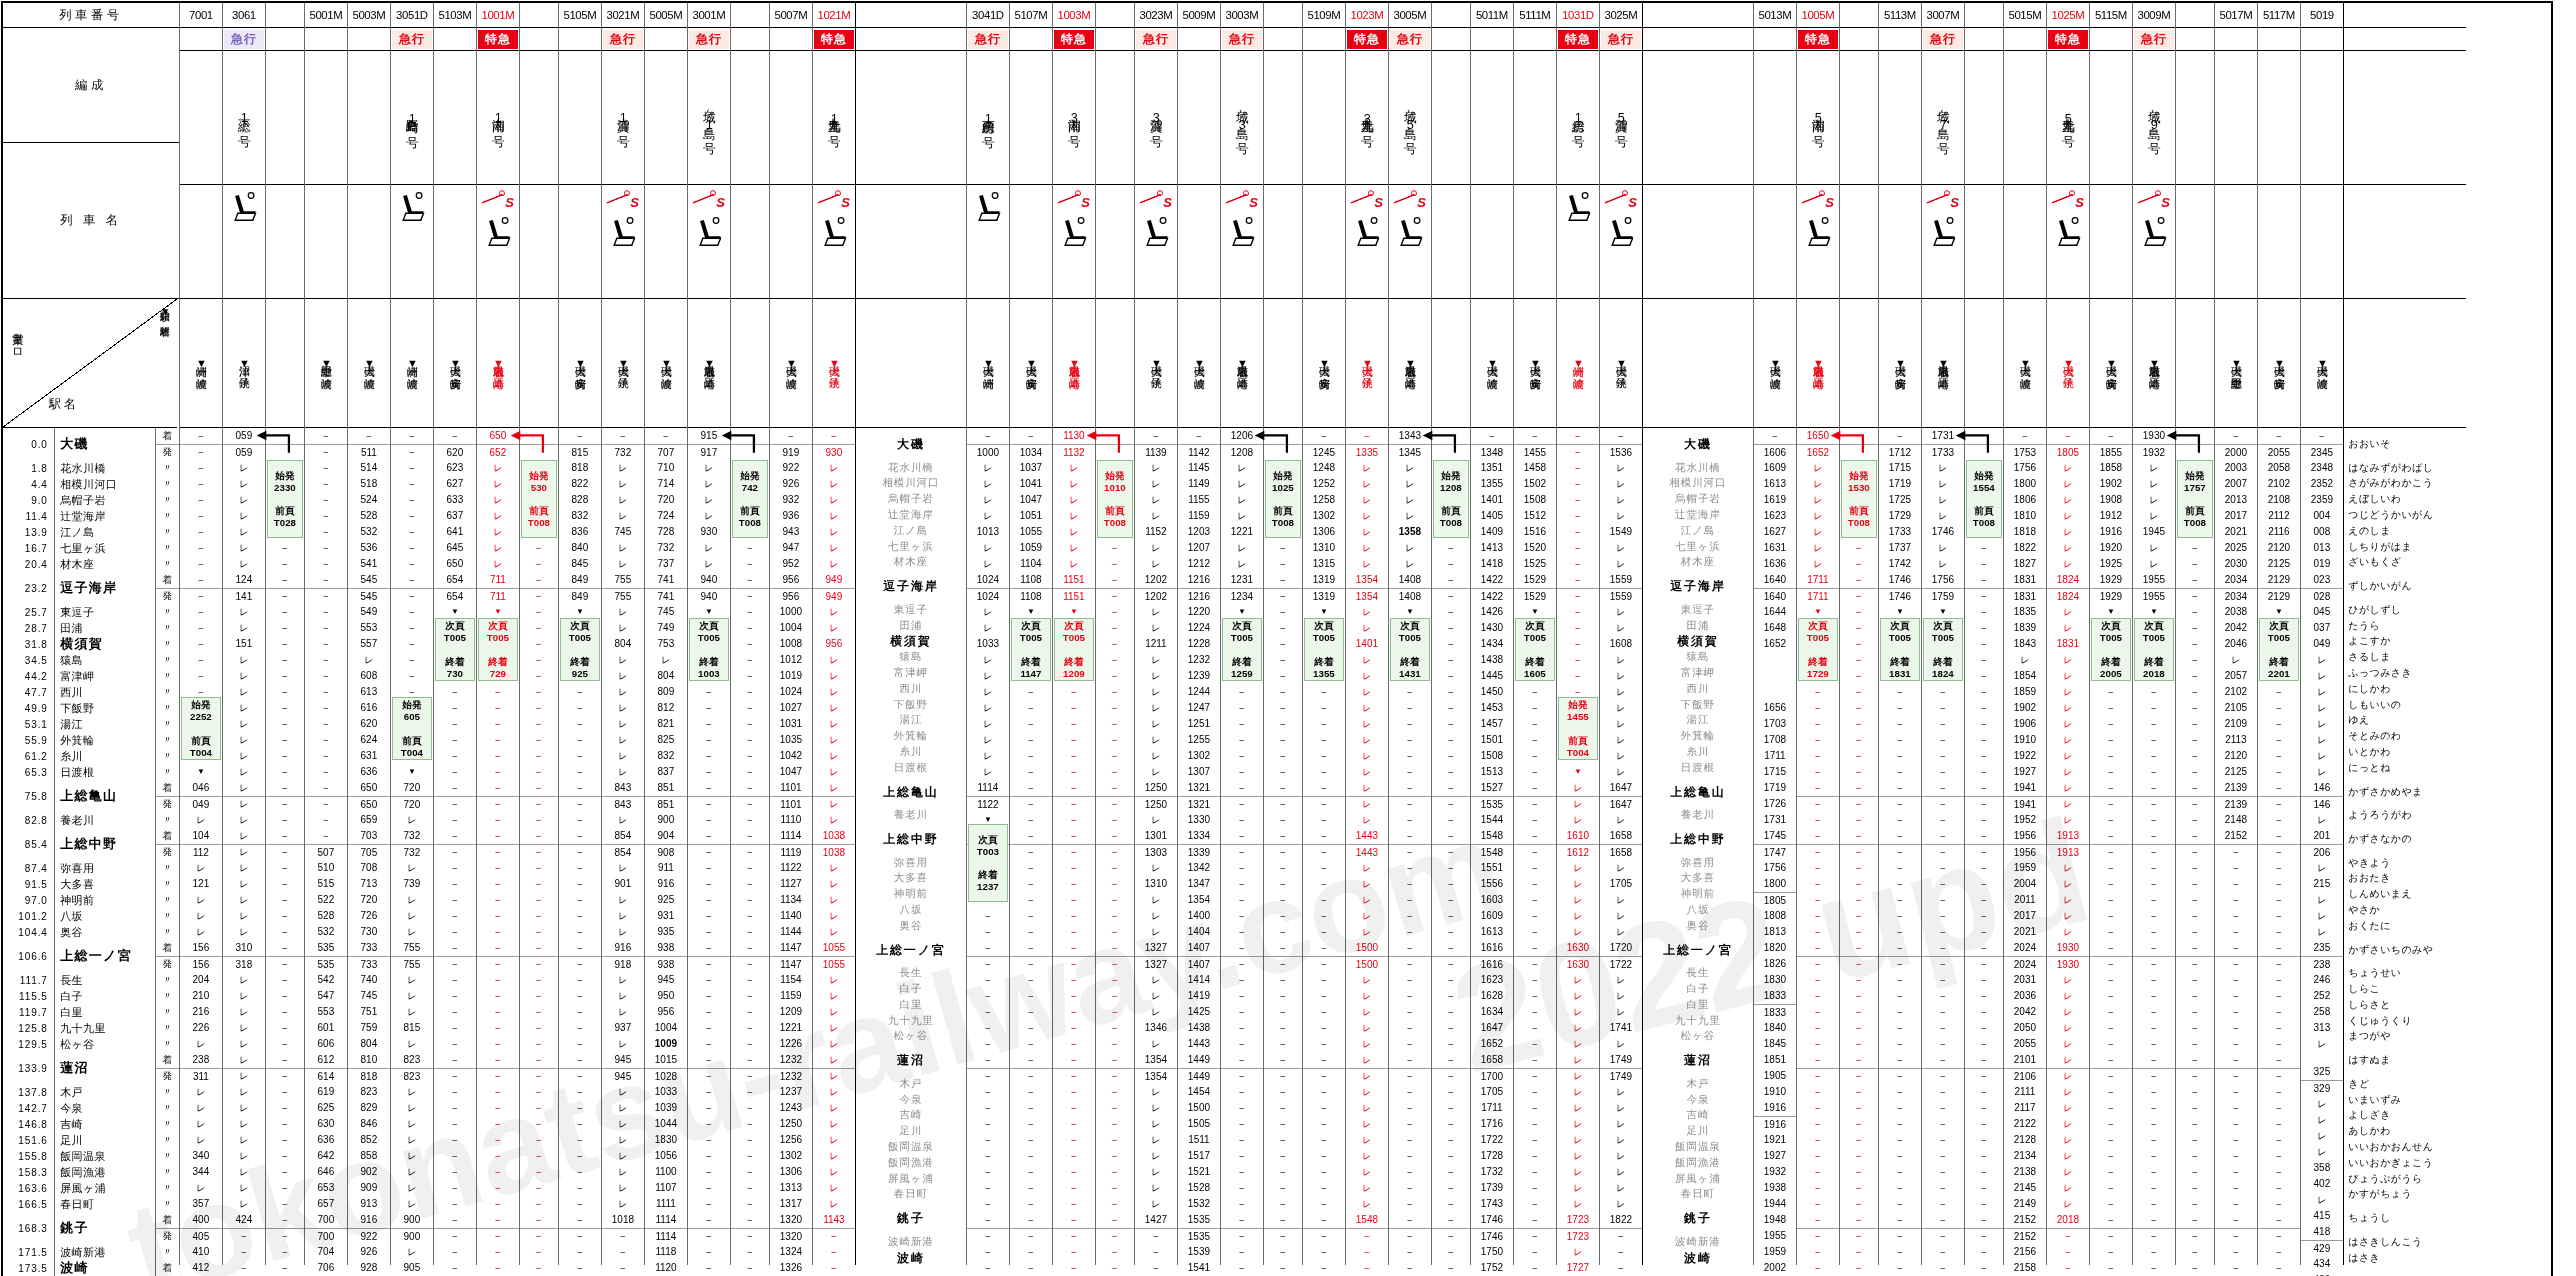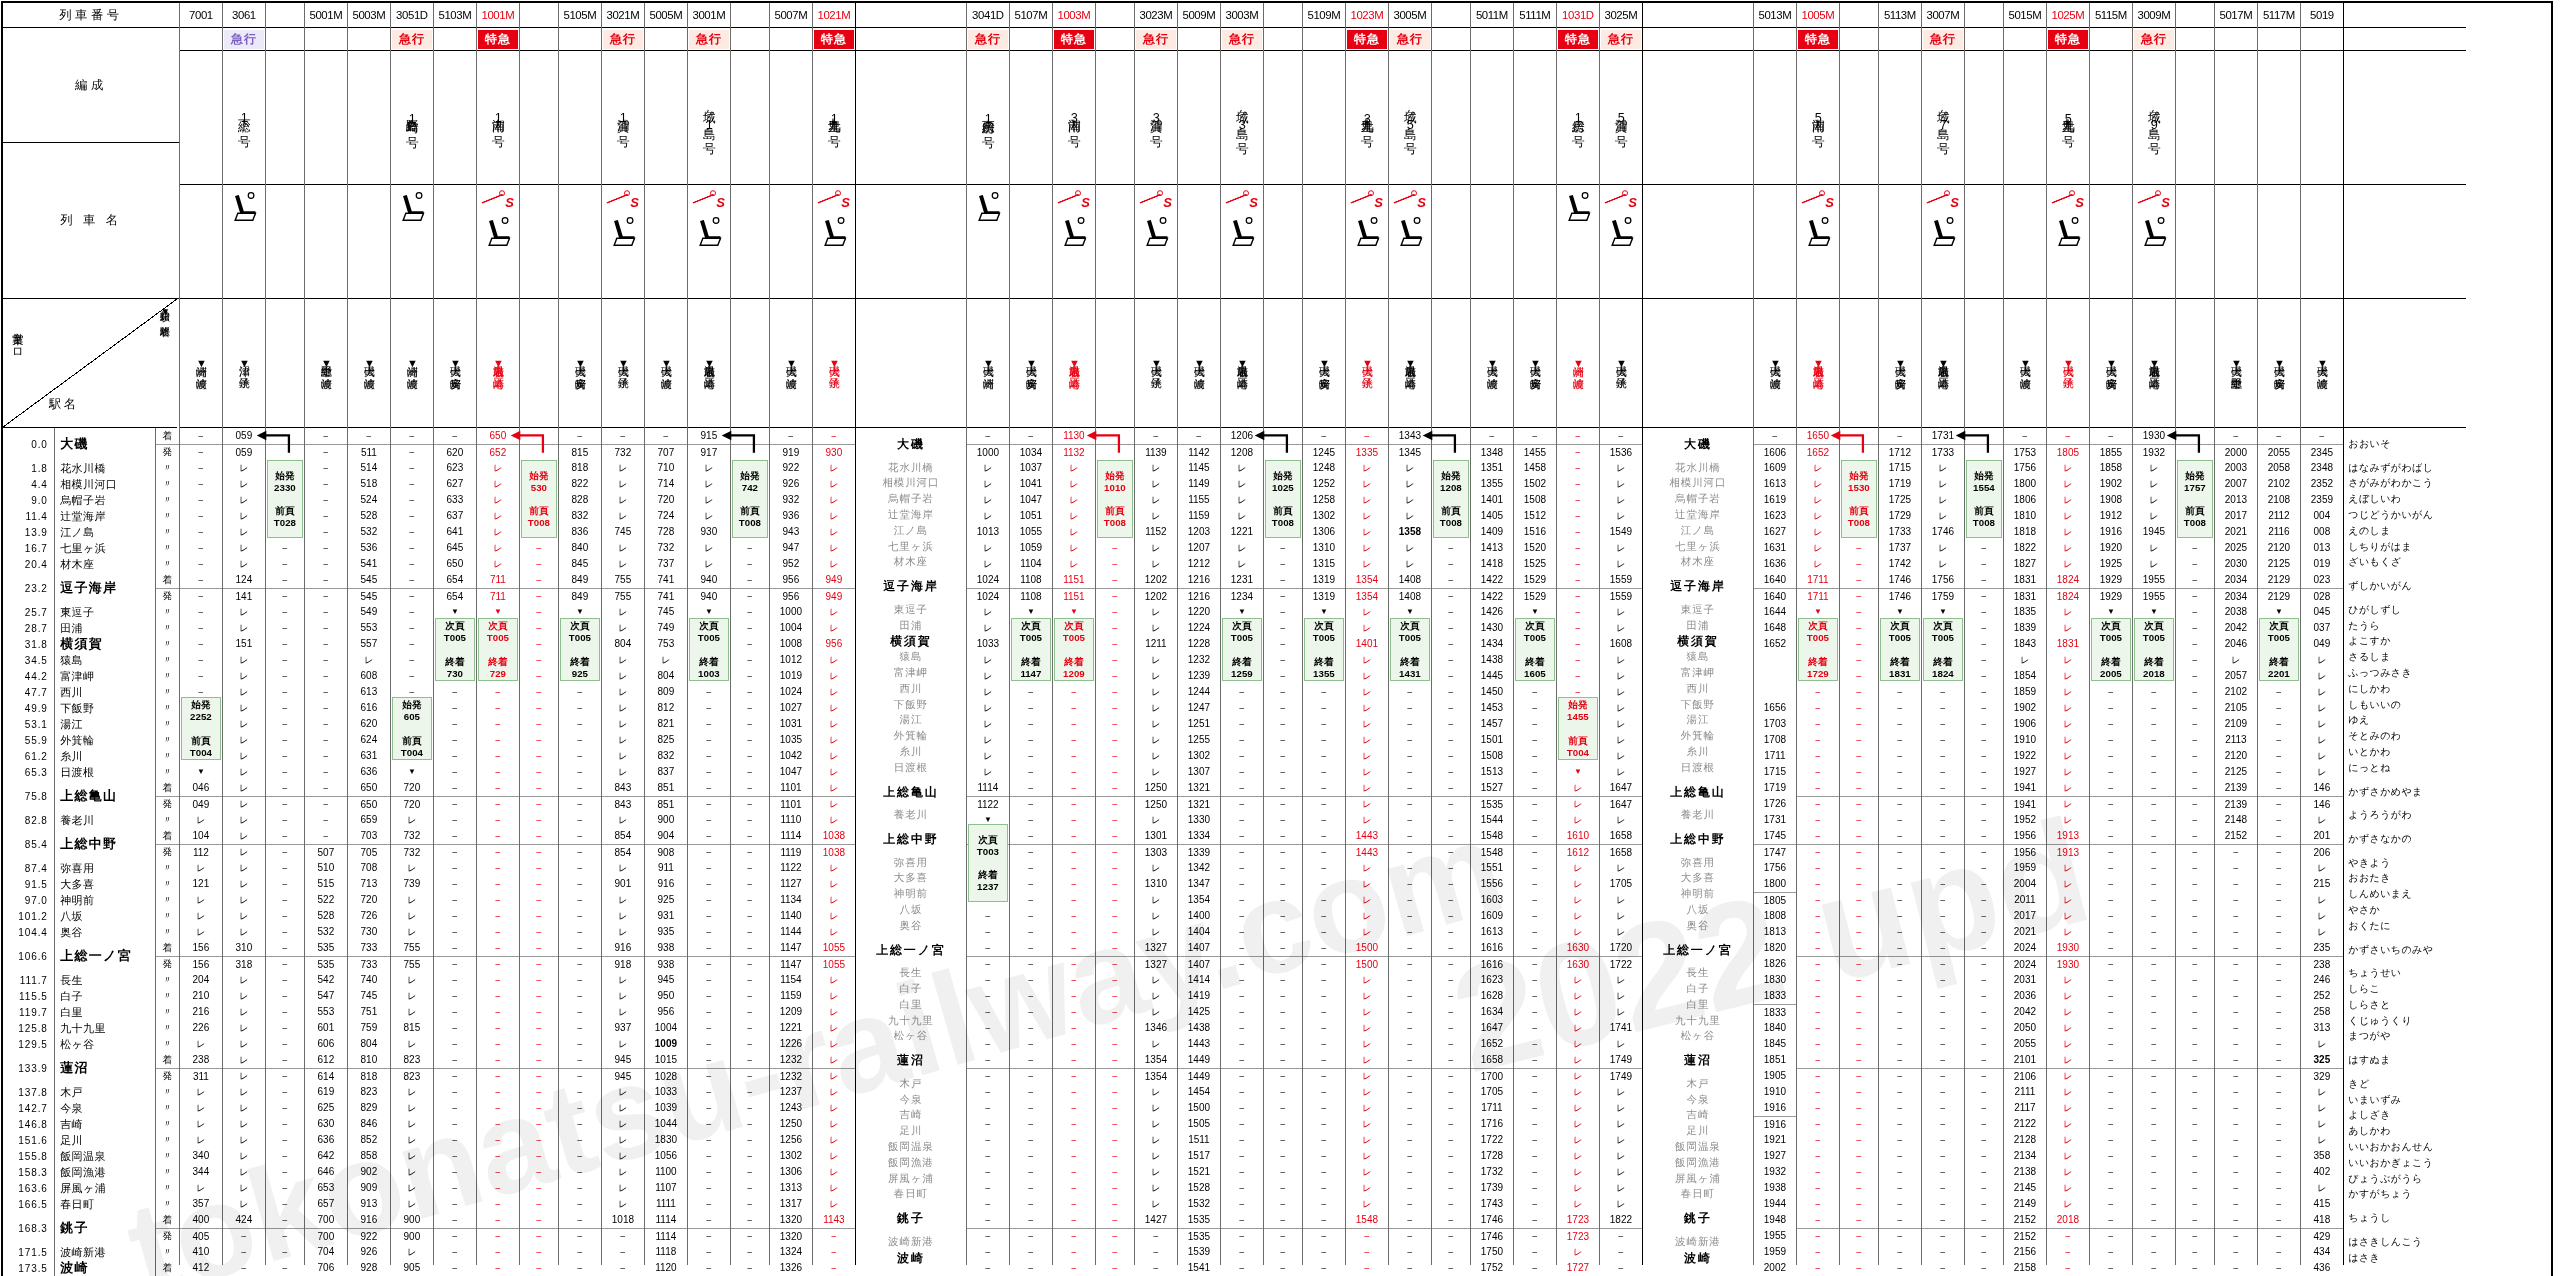--- a/index.html
+++ b/index.html
@@ -3785,21 +3785,21 @@
           <div class="cell L">レ</div>
           <div class="cell L">レ</div>
           <div class="cell L">レ</div>
           <div class="cell" style="font-weight: 500;">235</div>
           <div class="cell sep" style="font-weight: 500;">238</div>
           <div class="cell" style="font-weight: 500;">246</div>
           <div class="cell" style="font-weight: 500;">252</div>
           <div class="cell" style="font-weight: 500;">258</div>
           <div class="cell" style="font-weight: 500;">313</div>
           <div class="cell L">レ</div>
-          <div class="cell" style="font-weight: 700;">325</div>
+          <div class="cell" style="font-weight: 400; margin-top: 12px;">325</div>
           <div class="cell sep" style="font-weight: 500;">329</div>
           <div class="cell L">レ</div>
           <div class="cell L">レ</div>
           <div class="cell L">レ</div>
           <div class="cell L">レ</div>
           <div class="cell" style="font-weight: 500;">358</div>
           <div class="cell" style="font-weight: 500;">402</div>
           <div class="cell L">レ</div>
           <div class="cell" style="font-weight: 500;">415</div>
           <div class="cell" style="font-weight: 500;">418</div>

